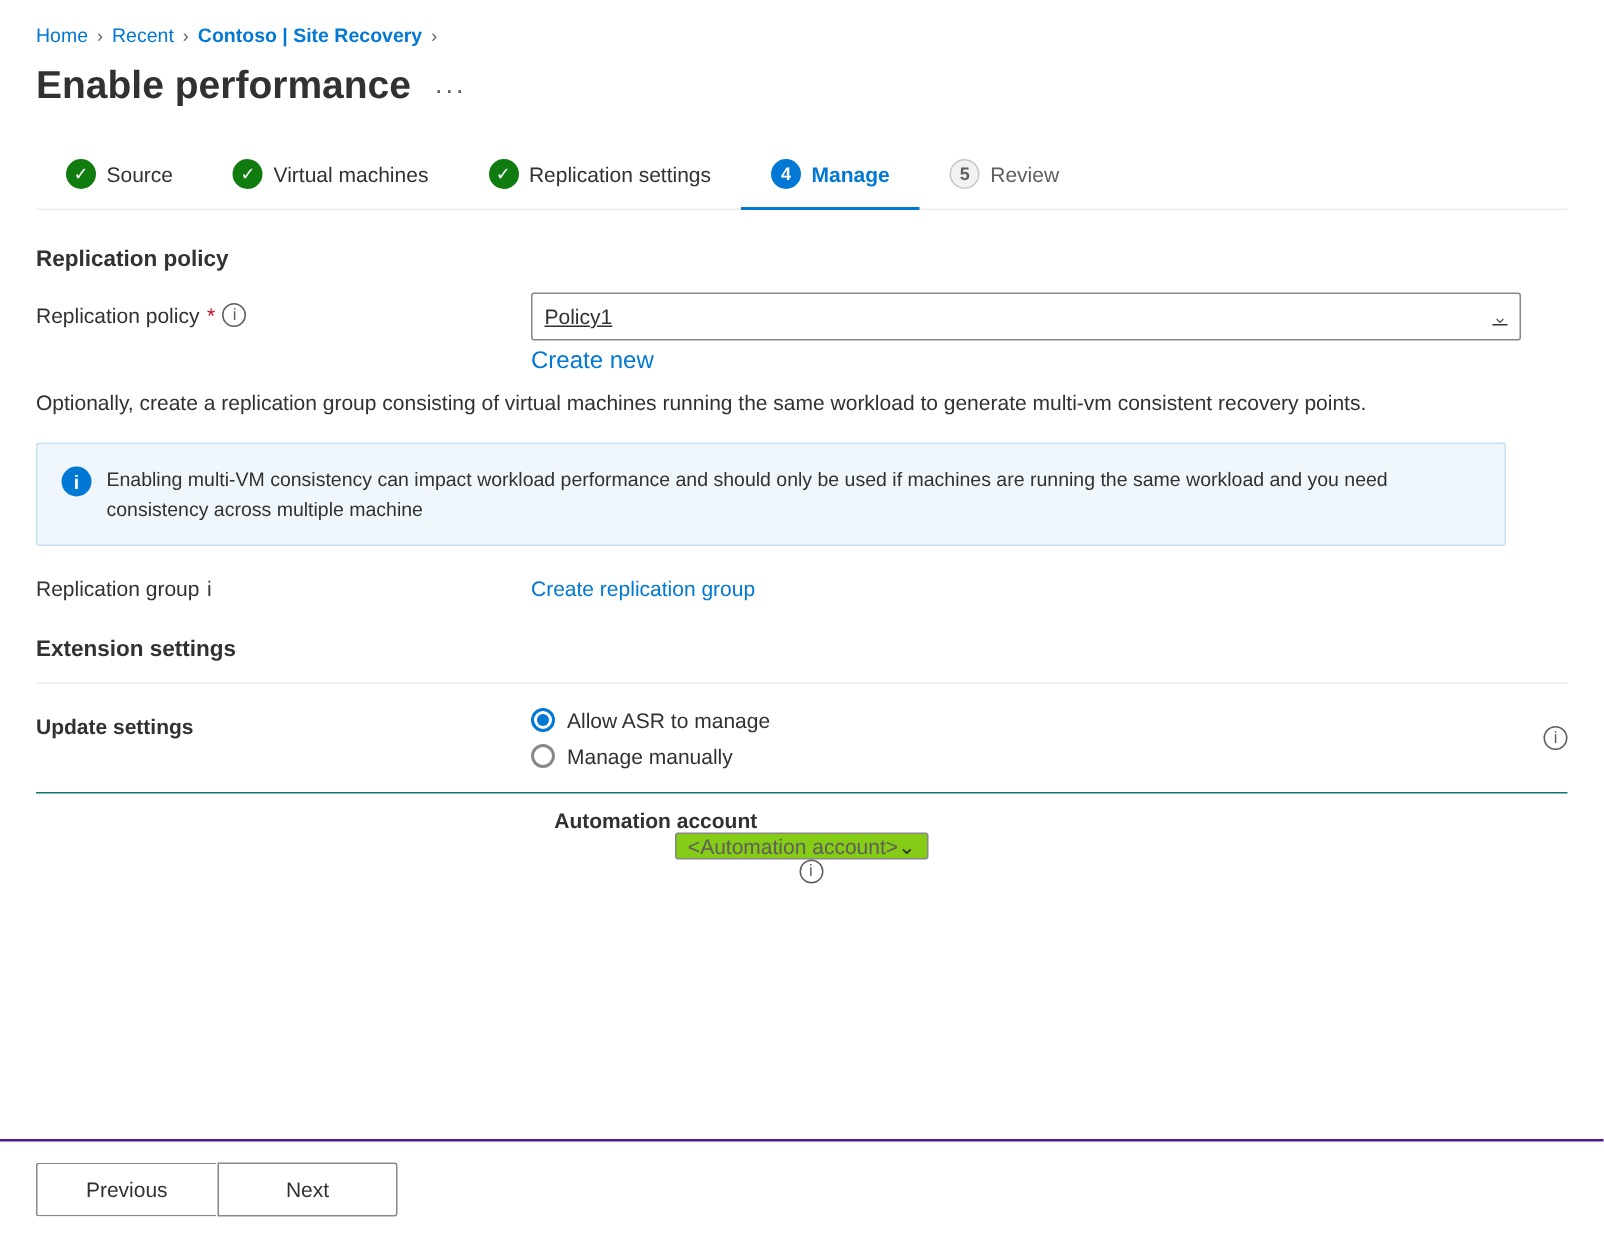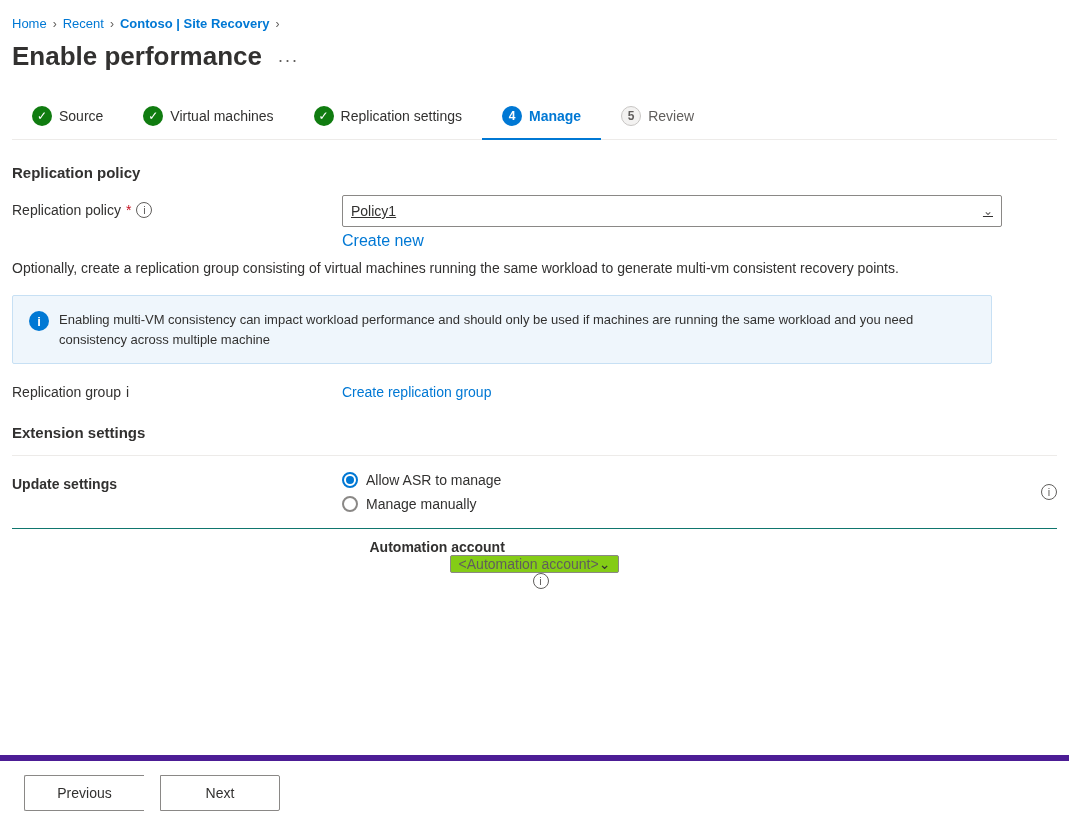--- a/index.html
+++ b/index.html
@@ -5,21 +5,21 @@
     * { box-sizing: border-box; margin: 0; padding: 0; }
     body {
       font-family: 'Segoe UI', Arial, sans-serif;
       font-size: 14px;
       color: #323130;
       background: #fff;
       width: 1069px;
       min-height: 825px;
     }
     .page-container {
-      padding: 16px 12px;
+      padding: 16px 24px;
     }
     
     .breadcrumb {
       display: flex;
       align-items: center;
       gap: 6px;
       font-size: 13px;
       color: #0078d4;
       margin-bottom: 10px;
     }
@@ -351,24 +351,24 @@
       color: #605e5c;
       font-size: 14px;
     }
     
     .footer {
       position: fixed;
       bottom: 0;
       left: 0;
       width: 1069px;
       background: #fff;
-      border-top: 6px solid #4c1d95;
+      border-top: 2px solid #4c1d95;
       padding: 14px 24px;
       display: flex;
-      gap: 16px;
+      gap: 1px;
     }
     .footer-btn {
       height: 36px;
       padding: 0 20px;
       font-size: 14px;
       cursor: pointer;
       border: 1px solid #8a8886;
       background: #fff;
       color: #323130;
       min-width: 120px;

